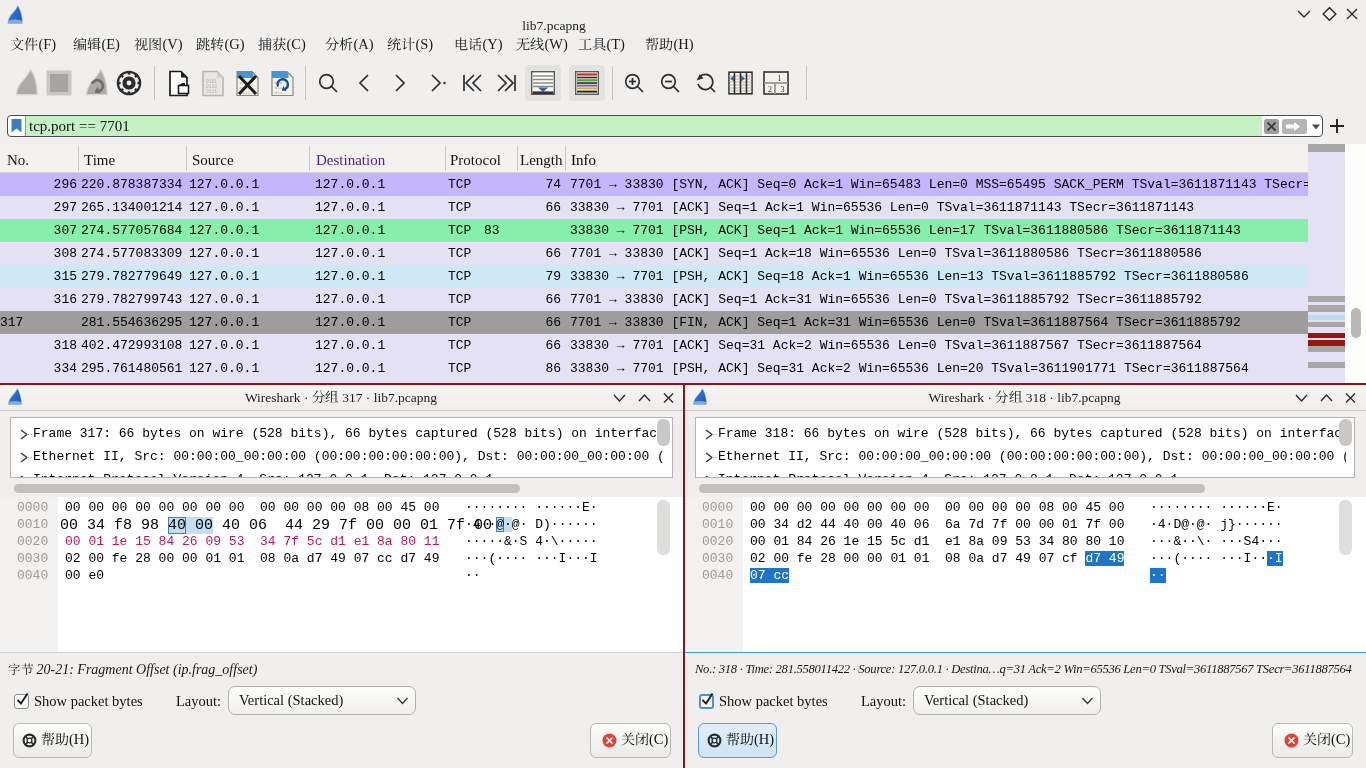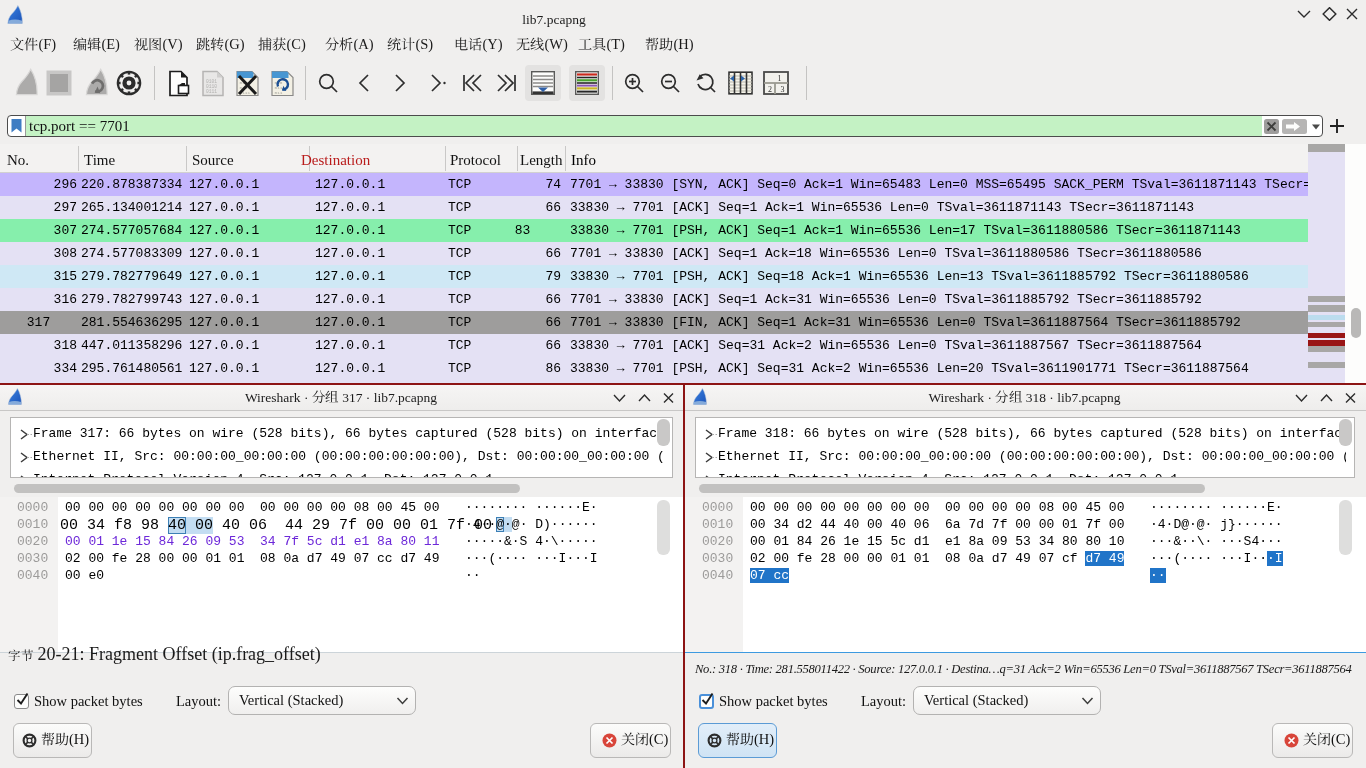--- a/index.html
+++ b/index.html
@@ -46,21 +46,21 @@
       <path id="g23" d="M308 172H38L45 201H308V338H318C343 338 372 327 372 318V201H620V335H631C662 334 685 321 685 313V201H933C947 201 957 196 959 185C929 154 871 108 871 108L823 172H685V69C710 67 718 57 720 43L620 33V172H372V69C398 67 406 57 408 43L308 33ZM478 938V411H763C759 591 754 699 734 720C728 727 720 729 703 729C684 729 619 724 581 720V737C615 742 654 752 667 762C681 773 684 791 684 811C723 811 759 800 781 777C816 743 825 628 829 419C849 416 861 412 868 404L791 341L753 381H104L113 411H410V958H421C456 958 478 942 478 938Z"></path>
       <path id="g24" d="M44 811 88 900C98 896 106 888 109 875C240 817 338 767 408 728L404 714C259 757 111 797 44 811ZM324 92 228 48C200 123 123 264 62 322C55 327 36 331 36 331L72 421C78 419 84 414 90 407C146 392 201 376 244 363C189 445 122 530 65 578C57 584 36 589 36 589L72 679C80 676 87 671 93 661C217 624 328 583 389 562L386 546C281 563 177 578 107 587C210 499 323 371 382 283C401 288 415 281 420 273L330 216C315 248 292 288 265 330C201 334 139 336 94 337C164 272 244 177 287 107C307 110 319 102 324 92ZM445 83V883H312L320 913H948C962 913 971 908 974 897C947 867 902 828 902 828L864 883H848V156C873 153 886 149 893 138L805 70L768 117H523ZM511 883V652H780V883ZM511 623V391H780V623ZM511 361V146H780V361Z"></path>
       <path id="g25" d="M243 48 232 56C284 102 349 181 366 243C442 295 493 133 243 48ZM856 464 805 527H521C525 500 526 474 526 447V304H861C875 304 886 299 888 288C853 256 797 214 797 214L747 275H587C646 220 707 149 745 94C767 96 779 87 783 76L674 43C647 114 602 208 561 275H113L121 304H458V449C458 475 456 501 453 527H49L58 557H448C420 701 320 830 32 939L39 956C379 864 486 714 516 560C581 763 701 892 901 955C910 920 934 897 962 890L964 880C764 840 612 724 537 557H923C937 557 947 552 950 541C914 509 856 464 856 464Z"></path>
       <path id="g26" d="M177 36 166 44C204 79 252 141 268 188C335 230 382 97 177 36ZM198 183 99 172V958H110C135 958 161 944 161 934V211C187 207 195 198 198 183ZM830 119H387L396 149H840V852C840 869 834 876 813 876C791 876 675 867 675 867V883C725 889 753 898 770 909C785 920 791 937 794 957C891 947 903 912 903 860V160C923 157 940 149 947 141L863 78ZM709 317 665 376H609V236C633 233 642 224 645 210L545 199V376H235L243 405H506C447 550 344 689 211 786L223 801C362 719 472 608 545 477V785C545 801 540 807 519 807C497 807 381 799 381 799V815C431 820 458 829 476 837C490 847 497 863 500 880C597 872 609 839 609 788V405H762C775 405 785 400 788 389C758 359 709 317 709 317Z"></path>
 </defs>
   </svg>
 <svg class="abs" style="left:4px;top:5px" width="19" height="19" viewBox="0 0 20 20">
     <path d="M14.6 0.6 C13.4 3.4 10.8 6.8 8.1 9.6 C5.7 12.2 4.2 15.8 4.0 19.4 L19.3 19.4 C19.6 12.4 17.5 5.1 14.6 0.6 Z" fill="url(#sharkgrad)" stroke="#b8c8dc" stroke-width="0.6"></path>
     <path d="M4.6 16.6 C9 14.8 14 14.9 18.95 16.5 L18.9 19.4 L4.6 19.4 Z" fill="#8fb3dd" opacity="0.9"></path>
   </svg>
-<div class="abs" style="left:0;top:12px;width:1108px;text-align:center;font-size:13.5px;color:#1c1c1c">lib7.pcapng</div>
+<div class="abs" style="left:0;top:18px;width:1108px;text-align:center;font-size:13.5px;color:#1c1c1c">lib7.pcapng</div>
 <svg class="abs" style="left:1292px;top:7px" width="70" height="14" viewBox="0 0 70 14">
 <path d="M6 4 L12 10 L18 4" fill="none" stroke="#2c2c2c" stroke-width="1.4"></path>
 <rect x="33" y="2.5" width="9" height="9" transform="rotate(45 37.5 7)" fill="none" stroke="#2c2c2c" stroke-width="1.4"></rect>
 <path d="M55 2 L65 12 M65 2 L55 12" fill="none" stroke="#2c2c2c" stroke-width="1.4"></path>
   </svg>
 <div class="abs" style="left:10px;top:36px;height:16px;font-size:14.5px;color:#1a1a1a;white-space:nowrap"><svg style="display:inline-block;width:14.2px;height:14.2px;vertical-align:-1.70px" viewBox="0 0 1000 1000">
       <use href="#g0" fill="#1a1a1a"></use>
     </svg><svg style="display:inline-block;width:14.2px;height:14.2px;vertical-align:-1.70px" viewBox="0 0 1000 1000">
       <use href="#g1" fill="#1a1a1a"></use>
     </svg>(F)</div>
@@ -286,21 +286,21 @@
 <div class="abs" style="left:0;top:144px;width:1308px;height:29px;background:#f3f2f1;border-bottom:1px solid #d2d1d0"></div>
 <div class="abs" style="left:78px;top:146px;width:1px;height:25px;background:#c9c8c7"></div>
 <div class="abs" style="left:186px;top:146px;width:1px;height:25px;background:#c9c8c7"></div>
 <div class="abs" style="left:309px;top:146px;width:1px;height:25px;background:#c9c8c7"></div>
 <div class="abs" style="left:445px;top:146px;width:1px;height:25px;background:#c9c8c7"></div>
 <div class="abs" style="left:517px;top:146px;width:1px;height:25px;background:#c9c8c7"></div>
 <div class="abs" style="left:565px;top:146px;width:1px;height:25px;background:#c9c8c7"></div>
 <div class="abs" style="left:7px;top:152px;font-size:15px;color:#131313">No.</div>
 <div class="abs" style="left:84px;top:152px;font-size:15px;color:#131313">Time</div>
 <div class="abs" style="left:192px;top:152px;font-size:15px;color:#131313">Source</div>
-<div class="abs" style="left:301px;top:152px;font-size:15px;color:#b91c1c">Destination</div>
+<div class="abs" style="left:316px;top:152px;font-size:15px;color:#4c1d95">Destination</div>
 <div class="abs" style="left:450px;top:152px;font-size:15px;color:#131313">Protocol</div>
 <div class="abs" style="left:520px;top:152px;font-size:15px;color:#131313">Length</div>
 <div class="abs" style="left:571px;top:152px;font-size:15px;color:#000000">Info</div>
 <div class="row" style="top:173px;background:#c4b5fd">
 <span style="left:0;width:77px;text-align:right">296</span>
 <span style="left:81px">220.878387334</span>
 <span style="left:189px">127.0.0.1</span>
 <span style="left:315px">127.0.0.1</span>
 <span style="left:448px">TCP</span>
 <span style="left:484px;width:77px;text-align:right">74</span>
@@ -314,21 +314,21 @@
 <span style="left:448px">TCP</span>
 <span style="left:484px;width:77px;text-align:right">66</span>
 <span style="left:570px">33830 → 7701 [ACK] Seq=1 Ack=1 Win=65536 Len=0 TSval=3611871143 TSecr=3611871143</span>
   </div>
 <div class="row" style="top:219px;background:#86efac">
 <span style="left:0;width:77px;text-align:right">307</span>
 <span style="left:81px">274.577057684</span>
 <span style="left:189px">127.0.0.1</span>
 <span style="left:315px">127.0.0.1</span>
 <span style="left:448px">TCP</span>
-<span style="left:484px;width:77px;text-align:center">83</span>
+<span style="left:484px;width:77px;text-align:left">83</span>
 <span style="left:570px">33830 → 7701 [PSH, ACK] Seq=1 Ack=1 Win=65536 Len=17 TSval=3611880586 TSecr=3611871143</span>
   </div>
 <div class="row" style="top:242px;background:#e4e1f4">
 <span style="left:0;width:77px;text-align:right">308</span>
 <span style="left:81px">274.577083309</span>
 <span style="left:189px">127.0.0.1</span>
 <span style="left:315px">127.0.0.1</span>
 <span style="left:448px">TCP</span>
 <span style="left:484px;width:77px;text-align:right">66</span>
 <span style="left:570px">7701 → 33830 [ACK] Seq=1 Ack=18 Win=65536 Len=0 TSval=3611880586 TSecr=3611880586</span>
@@ -345,31 +345,31 @@
 <div class="row" style="top:288px;background:#e4e1f4">
 <span style="left:0;width:77px;text-align:right">316</span>
 <span style="left:81px">279.782799743</span>
 <span style="left:189px">127.0.0.1</span>
 <span style="left:315px">127.0.0.1</span>
 <span style="left:448px">TCP</span>
 <span style="left:484px;width:77px;text-align:right">66</span>
 <span style="left:570px">7701 → 33830 [ACK] Seq=1 Ack=31 Win=65536 Len=0 TSval=3611885792 TSecr=3611885792</span>
   </div>
 <div class="row" style="top:311px;background:#9e9d9c">
-<span style="left:0;width:77px;text-align:center">317</span>
+<span style="left:0;width:77px;text-align:left">317</span>
 <span style="left:81px">281.554636295</span>
 <span style="left:189px">127.0.0.1</span>
 <span style="left:315px">127.0.0.1</span>
 <span style="left:448px">TCP</span>
 <span style="left:484px;width:77px;text-align:right">66</span>
 <span style="left:570px">7701 → 33830 [FIN, ACK] Seq=1 Ack=31 Win=65536 Len=0 TSval=3611887564 TSecr=3611885792</span>
   </div>
 <div class="row" style="top:334px;background:#e4e1f4">
 <span style="left:0;width:77px;text-align:right">318</span>
-<span style="left:81px">447.011358296</span>
+<span style="left:81px">402.472993108</span>
 <span style="left:189px">127.0.0.1</span>
 <span style="left:315px">127.0.0.1</span>
 <span style="left:448px">TCP</span>
 <span style="left:484px;width:77px;text-align:right">66</span>
 <span style="left:570px">33830 → 7701 [ACK] Seq=31 Ack=2 Win=65536 Len=0 TSval=3611887567 TSecr=3611887564</span>
   </div>
 <div class="row" style="top:357px;background:#e4e1f4">
 <span style="left:0;width:77px;text-align:right">334</span>
 <span style="left:81px">295.761480561</span>
 <span style="left:189px">127.0.0.1</span>
@@ -429,30 +429,30 @@
 <div class="abs" style="left:0px;top:497px;width:684px;height:155px;background:#fff"></div>
 <div class="abs" style="left:0px;top:497px;width:58px;height:155px;background:#f3f2f1"></div>
 <div class="abs" style="left:657px;top:500px;width:13px;height:55px;background:#dededd;border-radius:6px"></div>
 <div class="abs mono" style="left:17px;top:500px;font-size:13px;color:#9c9b9a;white-space:pre">0000</div>
 <div class="abs mono" style="left:65px;top:500px;font-size:13px;color:#000;white-space:pre">00 00 00 00 00 00 00 00  00 00 00 00 08 00 45 00</div>
 <div class="abs mono" style="left:465px;top:500px;font-size:13px;color:#000;white-space:pre">········ ······E·</div>
 <div class="abs mono" style="left:17px;top:517px;font-size:13px;color:#9c9b9a;white-space:pre">0010</div>
 <div class="abs mono" style="left:60px;top:517px;font-size:15px;color:#000;white-space:pre">00 34 f8 98 <span style="background:#c3ddf2;box-shadow:0 0 0 1px #3c7fb5 inset">40</span><span style="background:#c3ddf2"> 00</span> 40 06  44 29 7f 00 00 01 7f 00</div>
 <div class="abs mono" style="left:465px;top:517px;font-size:13px;color:#000;white-space:pre">·4··<span style="background:#c3ddf2;box-shadow:0 0 0 1px #3c7fb5 inset">@</span><span style="background:#c3ddf2">·</span>@· D)······</div>
 <div class="abs mono" style="left:17px;top:534px;font-size:13px;color:#9c9b9a;white-space:pre">0020</div>
-<div class="abs mono" style="left:65px;top:534px;font-size:13px;color:#6d28d9;white-space:pre">00 01 1e 15 84 26 09 53  34 7f 5c d1 e1 8a 80 11</div>
+<div class="abs mono" style="left:65px;top:534px;font-size:13px;color:#be185d;white-space:pre">00 01 1e 15 84 26 09 53  34 7f 5c d1 e1 8a 80 11</div>
 <div class="abs mono" style="left:465px;top:534px;font-size:13px;color:#000;white-space:pre">·····&amp;·S 4·\·····</div>
 <div class="abs mono" style="left:17px;top:551px;font-size:13px;color:#9c9b9a;white-space:pre">0030</div>
 <div class="abs mono" style="left:65px;top:551px;font-size:13px;color:#000;white-space:pre">02 00 fe 28 00 00 01 01  08 0a d7 49 07 cc d7 49</div>
 <div class="abs mono" style="left:465px;top:551px;font-size:13px;color:#000;white-space:pre">···(···· ···I···I</div>
 <div class="abs mono" style="left:17px;top:568px;font-size:13px;color:#9c9b9a;white-space:pre">0040</div>
 <div class="abs mono" style="left:65px;top:568px;font-size:13px;color:#000;white-space:pre">00 e0</div>
 <div class="abs mono" style="left:465px;top:568px;font-size:13px;color:#000;white-space:pre">··</div>
 <div class="abs" style="left:0px;top:652px;width:684px;height:1px;background:#ccd4d9"></div>
-<div class="abs" style="left:8px;top:644px;font-size:18px;color:#1a1a1a;white-space:nowrap"><svg style="display:inline-block;width:12.5px;height:12.5px;vertical-align:-1.50px" viewBox="0 0 1000 1000">
+<div class="abs" style="left:8px;top:662px;font-size:14px;font-style:italic;color:#1a1a1a;white-space:nowrap"><svg style="display:inline-block;width:12.5px;height:12.5px;vertical-align:-1.50px" viewBox="0 0 1000 1000">
       <use href="#g22" fill="#1a1a1a"></use>
     </svg><svg style="display:inline-block;width:12.5px;height:12.5px;vertical-align:-1.50px" viewBox="0 0 1000 1000">
       <use href="#g23" fill="#1a1a1a"></use>
     </svg> 20-21: Fragment Offset (ip.frag_offset)</div>
 <div class="abs" style="left:14px;top:694px;width:15px;height:15px;background:#fdfdfc;border:1px solid #8a8a8a;border-radius:3px"></div>
 <svg class="abs" style="left:16px;top:692px" width="13" height="14" viewBox="0 0 13 14">
     <path d="M1.5 8 L5 11.5 L11.5 1.5" fill="none" stroke="#1d1d1d" stroke-width="1.9"></path>
   </svg>
 <div class="abs" style="left:34px;top:693px;font-size:14.5px;color:#111">Show packet bytes</div>
 <div class="abs" style="left:176px;top:693px;font-size:14.5px;color:#111">Layout:</div>

